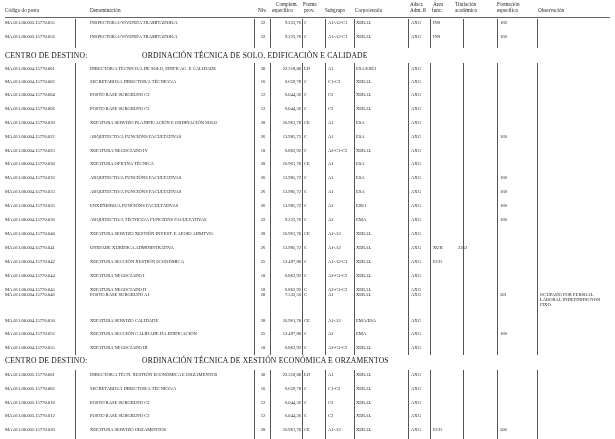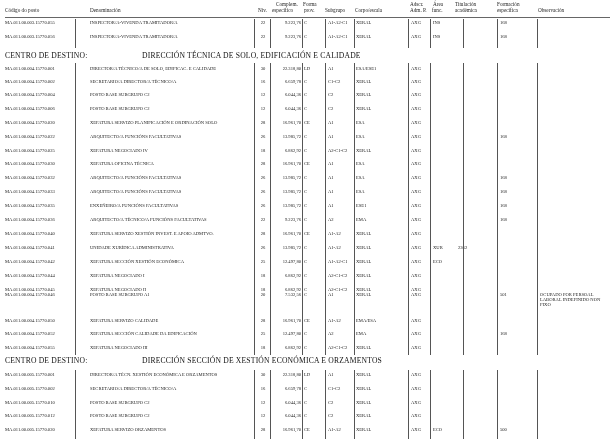--- a/index.html
+++ b/index.html
@@ -78,21 +78,21 @@
     <span class="c corpo">XERAL</span>
     <span class="c adscr">AXG</span>
     <span class="c area">INS</span>
     <span class="c tit"></span>
     <span class="c form">168</span>
     <span class="c obs"></span>
   </div>
 
   <div class="section" style="top:51px;">
     <span class="lbl">CENTRO DE DESTINO:</span>
-    <span class="name">DIRECCIÓN TÉCNICA DE SOLO, EDIFICACIÓN E CALIDADE</span>
+    <span class="name">ORDINACIÓN TÉCNICA DE SOLO, EDIFICACIÓN E CALIDADE</span>
   </div>
 
   <div id="s1rows">
       <div class="row" style="top: 66px;">
         <span class="c code">MA.011.00.004.15770.001</span>
         <span class="c den">DIRECTOR/A TÉCNICO/A DE SOLO, EDIFICAC. E CALIDADE</span>
         <span class="c niv">30</span>
         <span class="c comp">22.318,80</span>
         <span class="c forma">LD</span>
         <span class="c sub">A1</span>
@@ -380,21 +380,21 @@
         <span class="c adscr">AXG</span>
         <span class="c area"></span>
         <span class="c tit"></span>
         <span class="c form"></span>
         <span class="c obs"></span>
       </div>
     </div>
 
   <div class="section" style="top:356px;">
     <span class="lbl">CENTRO DE DESTINO:</span>
-    <span class="name">DIRECCIÓN SECCIÓN DE XESTIÓN ECONÓMICA E ORZAMENTOS</span>
+    <span class="name">ORDINACIÓN TÉCNICA DE XESTIÓN ECONÓMICA E ORZAMENTOS</span>
   </div>
 
   <div id="s2rows">
       <div class="row" style="top: 372px;">
         <span class="c code">MA.011.00.005.15770.001</span>
         <span class="c den">DIRECTOR/A TÉCN. XESTIÓN ECONÓMICA E ORZAMENTOS</span>
         <span class="c niv">30</span>
         <span class="c comp">22.318,80</span>
         <span class="c forma">LD</span>
         <span class="c sub">A1</span>

